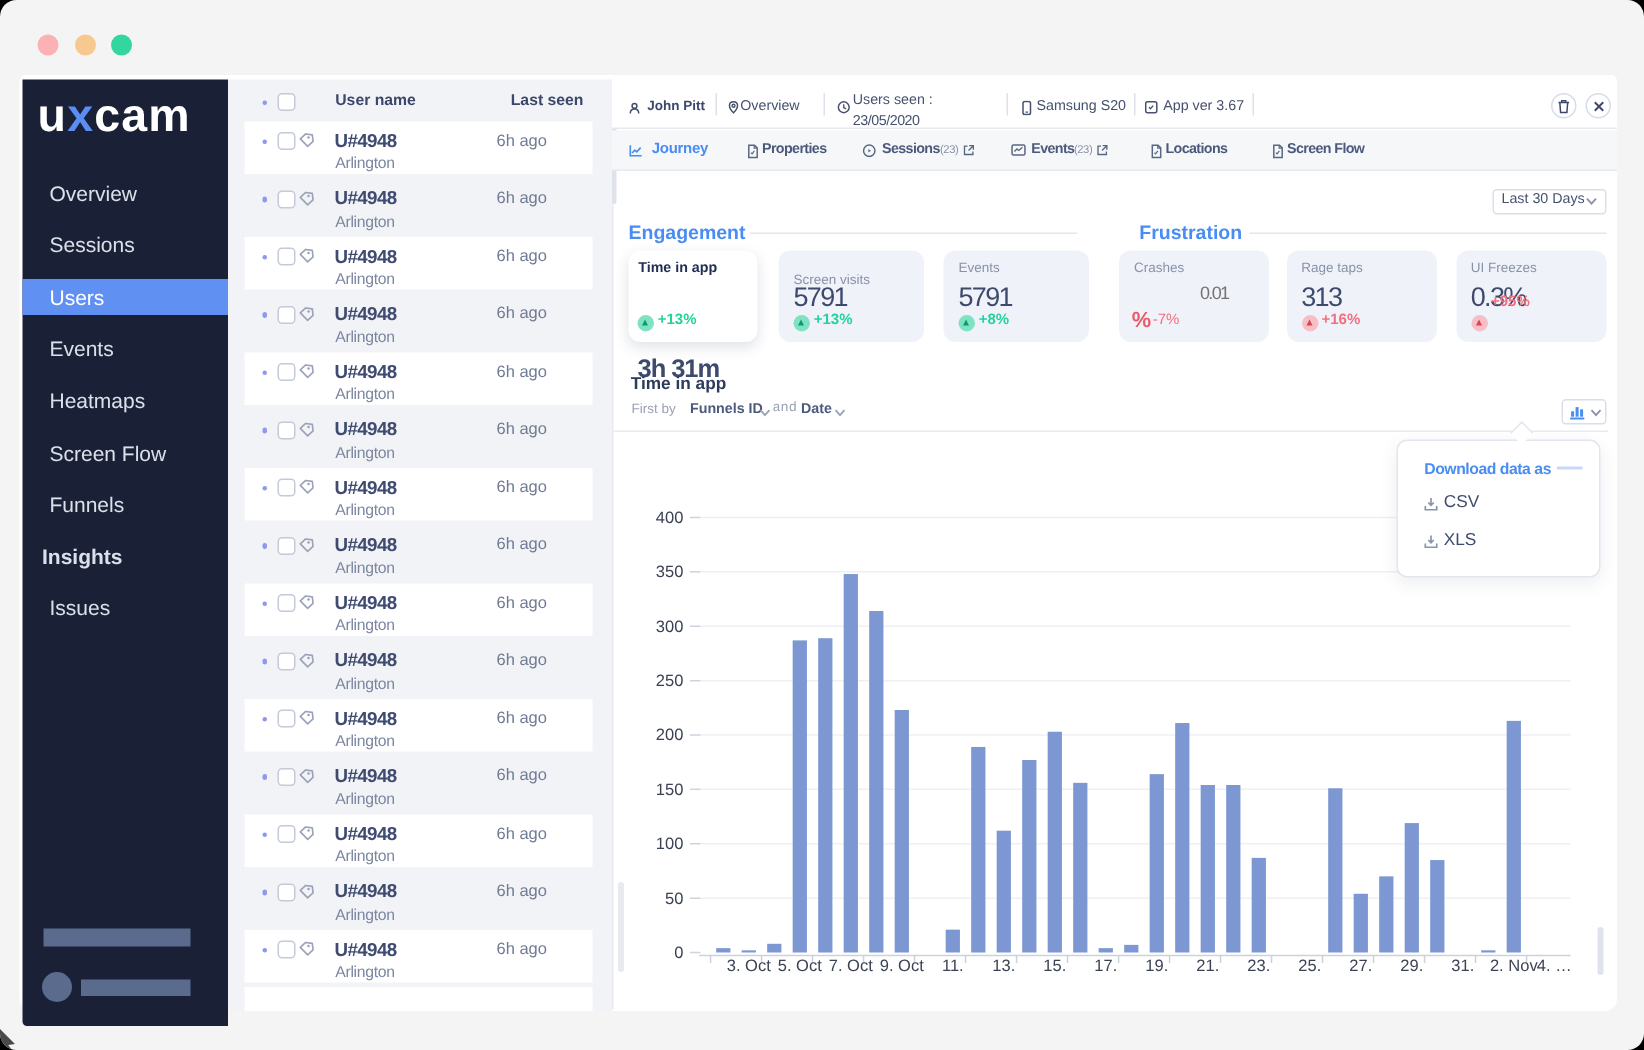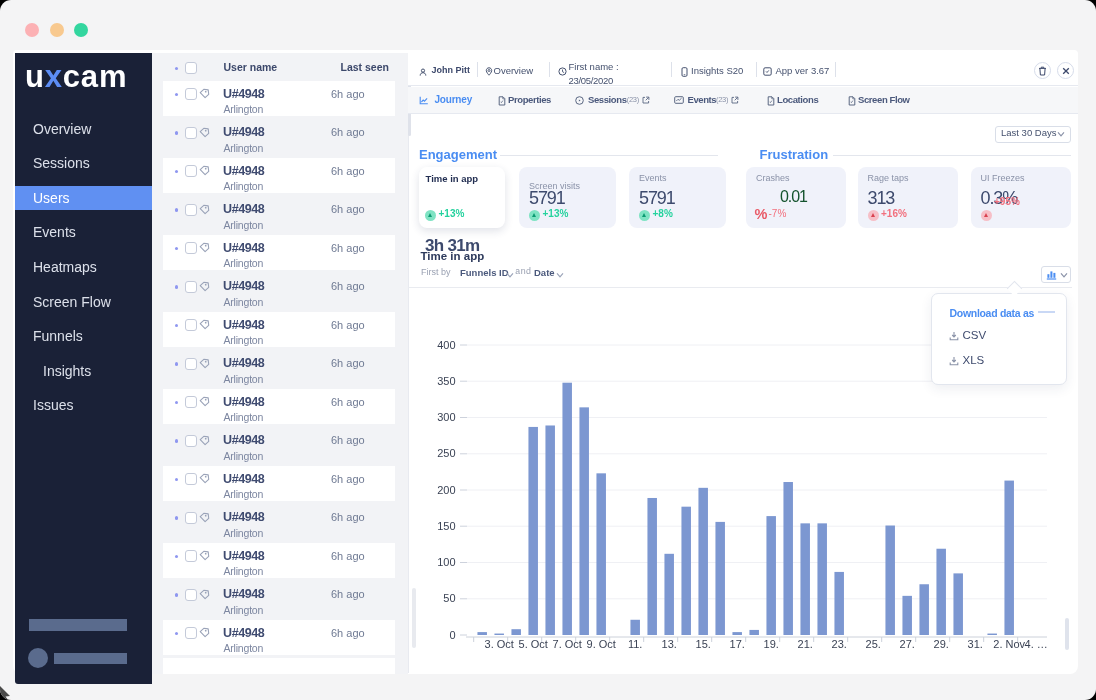--- a/index.html
+++ b/index.html
@@ -13,21 +13,21 @@
 <div style="position:absolute;left:14.5px;top:53px;width:137px;height:631.2px;background:#1a2137;border-radius:0 0 0 3px;"></div>
 <div style="position:absolute;left:25px;top:58.5px;font-size:31px;color:#fff;font-weight:700;white-space:nowrap;line-height:1.18;letter-spacing:0.8px;">u<span style="color:#5c8df5">x</span>cam</div>
 <div style="position:absolute;left:33px;top:120.60000000000001px;font-size:14px;color:#dce0ea;font-weight:400;white-space:nowrap;line-height:1.18;">Overview</div>
 <div style="position:absolute;left:33px;top:155.20000000000002px;font-size:14px;color:#dce0ea;font-weight:400;white-space:nowrap;line-height:1.18;">Sessions</div>
 <div style="position:absolute;left:14.5px;top:185.7px;width:137px;height:24.6px;background:#6090f2;"></div>
 <div style="position:absolute;left:33px;top:189.8px;font-size:14px;color:#ffffff;font-weight:400;white-space:nowrap;line-height:1.18;">Users</div>
 <div style="position:absolute;left:33px;top:224.40000000000003px;font-size:14px;color:#dce0ea;font-weight:400;white-space:nowrap;line-height:1.18;">Events</div>
 <div style="position:absolute;left:33px;top:259.00000000000006px;font-size:14px;color:#dce0ea;font-weight:400;white-space:nowrap;line-height:1.18;">Heatmaps</div>
 <div style="position:absolute;left:33px;top:293.6px;font-size:14px;color:#dce0ea;font-weight:400;white-space:nowrap;line-height:1.18;">Screen Flow</div>
 <div style="position:absolute;left:33px;top:328.20000000000005px;font-size:14px;color:#dce0ea;font-weight:400;white-space:nowrap;line-height:1.18;">Funnels</div>
-<div style="position:absolute;left:43px;top:362.8px;font-size:14px;color:#dce0ea;font-weight:400;white-space:nowrap;line-height:1.18;">Insights</div>
+<div style="position:absolute;left:28px;top:362.8px;font-size:14px;color:#dce0ea;font-weight:700;white-space:nowrap;line-height:1.18;">Insights</div>
 <div style="position:absolute;left:33px;top:397.40000000000003px;font-size:14px;color:#dce0ea;font-weight:400;white-space:nowrap;line-height:1.18;">Issues</div>
 <div style="position:absolute;left:29px;top:619px;width:98px;height:11.5px;background:#5a6b8d;"></div>
 <div style="position:absolute;left:28px;top:648px;width:20px;height:20px;border-radius:50%;background:#5a6b8d;"></div>
 <div style="position:absolute;left:53.5px;top:653px;width:73px;height:10.5px;background:#5a6b8d;"></div>
 <div style="position:absolute;left:151.5px;top:53px;width:256px;height:620.5px;background:#f2f3f6;"></div>
 <div style="position:absolute;left:175px;top:67px;width:3.4px;height:3.4px;border-radius:50%;background:#8f97f0;"></div>
 <div style="position:absolute;left:184.5px;top:61.5px;width:12px;height:12px;border:1.4px solid #c4cad9;border-radius:3px;background:#fff;"></div>
 <div style="position:absolute;left:223.5px;top:60.5px;font-size:10.5px;color:#3c486b;font-weight:700;white-space:nowrap;line-height:1.18;">User name</div>
 <div style="position:absolute;left:330.5px;top:60.5px;font-size:10.5px;color:#3c486b;font-weight:700;white-space:nowrap;line-height:1.18;margin-left:10px;">Last seen</div>
 <div style="position:absolute;left:163px;top:80.5px;width:232px;height:35.5px;background:#fff;"></div>
@@ -184,27 +184,27 @@
 <div style="position:absolute;left:431.5px;top:64.8px;font-size:9px;color:#3c486b;font-weight:700;white-space:nowrap;line-height:1.18;">John Pitt</div>
 <svg style="position:absolute;left:484.5px;top:67px;" width="8" height="9" viewBox="0 0 8 9">
       <path d="M4 0.8 C5.6 0.8 6.7 2 6.7 3.5 C6.7 5.4 4 8.2 4 8.2 C4 8.2 1.3 5.4 1.3 3.5 C1.3 2 2.4 0.8 4 0.8 Z" fill="none" stroke="#45516e" stroke-width="1"></path>
       <circle cx="4" cy="3.5" r="1" fill="none" stroke="#45516e" stroke-width="0.9"></circle>
     </svg>
 <div style="position:absolute;left:493.5px;top:64.8px;font-size:9.5px;color:#45516e;font-weight:400;white-space:nowrap;line-height:1.18;">Overview</div>
 <svg style="position:absolute;left:557.5px;top:67px;" width="9" height="9" viewBox="0 0 9 9">
       <circle cx="4.5" cy="4.5" r="3.6" fill="none" stroke="#45516e" stroke-width="1"></circle>
       <path d="M4.5 2.5 L4.5 4.7 L6.1 5.6" fill="none" stroke="#45516e" stroke-width="0.9"></path>
     </svg>
-<div style="position:absolute;left:568.5px;top:61.3px;font-size:9.5px;color:#45516e;font-weight:400;white-space:nowrap;line-height:1.18;">First name :</div>
+<div style="position:absolute;left:568.5px;top:61.3px;font-size:9.5px;color:#45516e;font-weight:400;white-space:nowrap;line-height:1.18;">Users seen :</div>
 <div style="position:absolute;left:568.5px;top:74.6px;font-size:9.5px;color:#45516e;font-weight:400;white-space:nowrap;line-height:1.18;letter-spacing:-0.3px;">23/05/2020</div>
 <svg style="position:absolute;left:681px;top:66.5px;" width="7" height="10" viewBox="0 0 7 10">
       <rect x="1" y="0.7" width="5" height="8.6" rx="1.2" fill="none" stroke="#45516e" stroke-width="1"></rect>
       <line x1="2.7" y1="7.7" x2="4.3" y2="7.7" stroke="#45516e" stroke-width="0.8"></line>
     </svg>
-<div style="position:absolute;left:691px;top:64.8px;font-size:9.5px;color:#45516e;font-weight:400;white-space:nowrap;line-height:1.18;">Insights S20</div>
+<div style="position:absolute;left:691px;top:64.8px;font-size:9.5px;color:#45516e;font-weight:400;white-space:nowrap;line-height:1.18;">Samsung S20</div>
 <svg style="position:absolute;left:763px;top:67px;" width="9" height="9" viewBox="0 0 9 9">
       <rect x="0.8" y="0.8" width="7.4" height="7.4" rx="1.3" fill="none" stroke="#45516e" stroke-width="1"></rect>
       <path d="M3 4.4 L4 5.5 L5.8 3.4" fill="none" stroke="#45516e" stroke-width="0.9"></path>
     </svg>
 <div style="position:absolute;left:775.5px;top:64.8px;font-size:9.5px;color:#45516e;font-weight:400;white-space:nowrap;line-height:1.18;">App ver 3.67</div>
 <div style="position:absolute;left:476.5px;top:62px;width:1px;height:15px;background:#dde1ea;"></div>
 <div style="position:absolute;left:548.5px;top:62px;width:1px;height:15px;background:#dde1ea;"></div>
 <div style="position:absolute;left:671px;top:62px;width:1px;height:15px;background:#dde1ea;"></div>
 <div style="position:absolute;left:755.5px;top:62px;width:1px;height:15px;background:#dde1ea;"></div>
 <div style="position:absolute;left:834.5px;top:62px;width:1px;height:15px;background:#dde1ea;"></div>
@@ -284,21 +284,21 @@
     <div style="position:absolute;left:532.05px;top:213.303px;width:0;height:0;border-left:2.6px solid transparent;border-right:2.6px solid transparent;border-bottom:4px solid #0a9b72;"></div>
 <div style="position:absolute;left:542.5px;top:208.0px;font-size:10px;color:#25d29e;font-weight:700;white-space:nowrap;line-height:1.18;">+13%</div>
 <div style="position:absolute;left:629px;top:167px;width:97px;height:60.5px;background:#f0f2fa;border-radius:8px;"></div>
 <div style="position:absolute;left:639px;top:173.2px;font-size:9px;color:#8a92a8;font-weight:400;white-space:nowrap;line-height:1.18;">Events</div>
 <div style="position:absolute;left:639px;top:187.8px;font-size:18px;color:#3d4a6d;font-weight:400;white-space:nowrap;line-height:1.18;letter-spacing:-1.1px;">5791</div>
 <div style="position:absolute;left:639px;top:209.8px;width:11.3px;height:11.3px;border-radius:50%;background:#7fe3c3;"></div>
     <div style="position:absolute;left:642.05px;top:213.303px;width:0;height:0;border-left:2.6px solid transparent;border-right:2.6px solid transparent;border-bottom:4px solid #0a9b72;"></div>
 <div style="position:absolute;left:652.5px;top:208.0px;font-size:10px;color:#25d29e;font-weight:700;white-space:nowrap;line-height:1.18;">+8%</div>
 <div style="position:absolute;left:746px;top:167px;width:100px;height:60.5px;background:#f0f2fa;border-radius:8px;"></div>
 <div style="position:absolute;left:756px;top:173.2px;font-size:9px;color:#8a92a8;font-weight:400;white-space:nowrap;line-height:1.18;text-align:center;">Crashes</div>
-<div style="position:absolute;left:780px;top:187.8px;font-size:16px;color:#14532d;font-weight:400;white-space:nowrap;line-height:1.18;letter-spacing:-1.1px;">0.01</div>
+<div style="position:absolute;left:800px;top:187.8px;font-size:12px;color:#737373;font-weight:400;white-space:nowrap;line-height:1.18;letter-spacing:-1.1px;">0.01</div>
 <div style="position:absolute;left:754.5px;top:206.3px;font-size:14.5px;color:#e95b68;font-weight:700;white-space:nowrap;line-height:1.18;">%</div>
 <div style="position:absolute;left:768.5px;top:208.0px;font-size:10px;color:#f2707e;font-weight:400;white-space:nowrap;line-height:1.18;">-7%</div>
 <div style="position:absolute;left:857.5px;top:167px;width:100px;height:60.5px;background:#f0f2fa;border-radius:8px;"></div>
 <div style="position:absolute;left:867.5px;top:173.2px;font-size:9px;color:#8a92a8;font-weight:400;white-space:nowrap;line-height:1.18;">Rage taps</div>
 <div style="position:absolute;left:867.5px;top:187.8px;font-size:18px;color:#3d4a6d;font-weight:400;white-space:nowrap;line-height:1.18;letter-spacing:-1.1px;">313</div>
 <div style="position:absolute;left:867.5px;top:209.8px;width:11.3px;height:11.3px;border-radius:50%;background:#f6bfc7;"></div>
     <div style="position:absolute;left:870.55px;top:213.303px;width:0;height:0;border-left:2.6px solid transparent;border-right:2.6px solid transparent;border-bottom:4px solid #d9424f;"></div>
 <div style="position:absolute;left:881.0px;top:208.0px;font-size:10px;color:#f2707e;font-weight:700;white-space:nowrap;line-height:1.18;">+16%</div>
 <div style="position:absolute;left:970.5px;top:167px;width:100px;height:60.5px;background:#f0f2fa;border-radius:8px;"></div>
 <div style="position:absolute;left:980.5px;top:173.2px;font-size:9px;color:#8a92a8;font-weight:400;white-space:nowrap;line-height:1.18;">UI Freezes</div>

